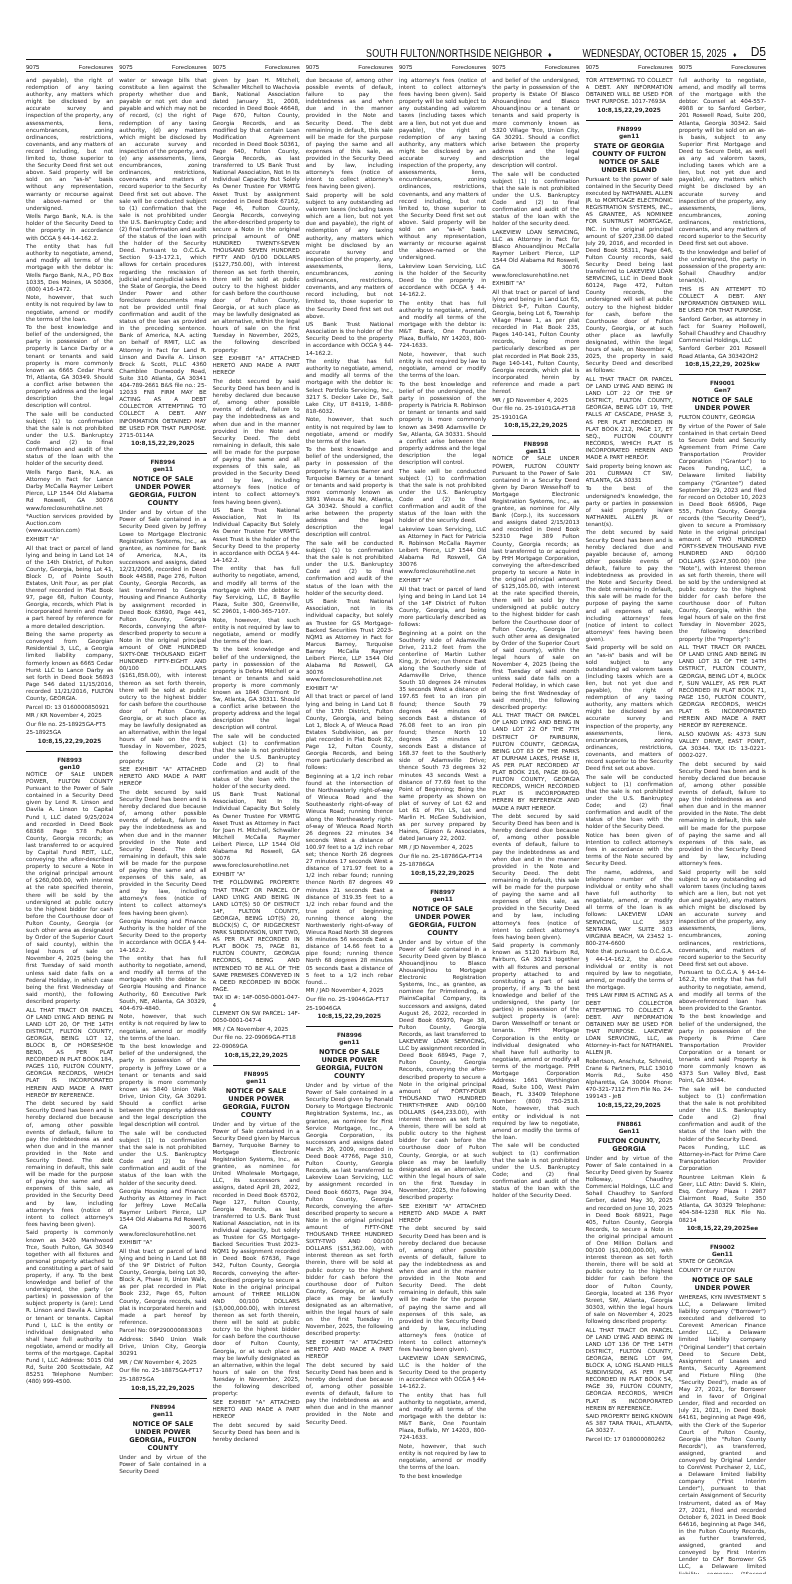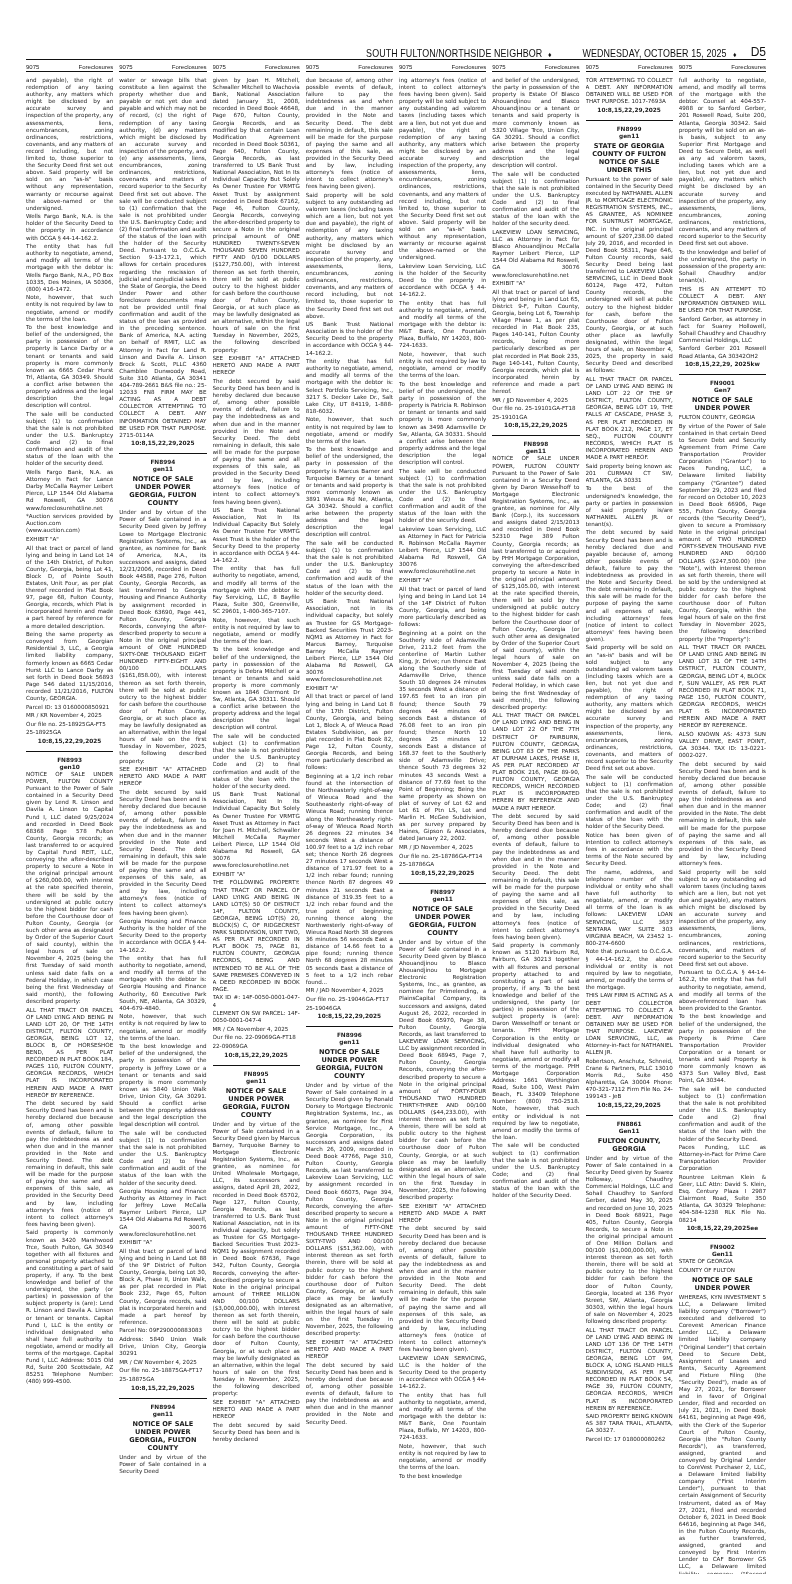--- a/index.html
+++ b/index.html
@@ -236,21 +236,21 @@
       <div class="col-head">
         <span>9075</span>
         <span>Foreclosures</span>
       </div>
       <div class="notice">
         <p>TOR ATTEMPTING TO COLLECT A DEBT. ANY INFORMATION OBTAINED WILL BE USED FOR THAT PURPOSE. 1017-7693A</p>
         <div class="code bold">10:8,15,22,29,2025</div>
         <div class="rule"></div>
         <div class="code bold">FN8999</div>
         <div class="code bold">gen11</div>
-        <div class="title">STATE OF GEORGIA COUNTY OF FULTON NOTICE OF SALE UNDER THIS</div>
+        <div class="title">STATE OF GEORGIA COUNTY OF FULTON NOTICE OF SALE UNDER ISLAND</div>
         <p>Pursuant to the power of sale contained in the Security Deed executed by NATHANIEL ALLEN JR. to MORTGAGE ELECTRONIC REGISTRATION SYSTEMS, INC., AS GRANTEE, AS NOMINEE FOR SUNTRUST MORTGAGE, INC. in the original principal amount of $207,238.00 dated July 29, 2016, and recorded in Deed Book 56311, Page 646, Fulton County records, said Security Deed being last transferred to LAKEVIEW LOAN SERVICING, LLC in Deed Book 60124, Page 472, Fulton County records, the undersigned will sell at public outcry to the highest bidder for cash, before the Courthouse door of Fulton County, Georgia, or at such other place as lawfully designated, within the legal hours of sale, on November 4, 2025, the property in said Security Deed and described as follows:</p>
         <p>ALL THAT TRACT OR PARCEL OF LAND LYING AND BEING IN LAND LOT 22 OF THE 9F DISTRICT, FULTON COUNTY, GEORGIA, BEING LOT 19, THE FALLS AT CASCADE, PHASE 3, AS PER PLAT RECORDED IN PLAT BOOK 212, PAGE 17, ET SEQ., FULTON COUNTY RECORDS, WHICH PLAT IS INCORPORATED HEREIN AND MADE A PART HEREOF.</p>
         <p>Said property being known as: 201 CURMAN CT SW, ATLANTA, GA 30331</p>
         <p>To the best of the undersigned's knowledge, the party or parties in possession of said property is/are NATHANIEL ALLEN JR. or tenant(s).</p>
         <p>The debt secured by said Security Deed has been and is hereby declared due and payable because of, among other possible events of default, failure to pay the indebtedness as provided in the Note and Security Deed. The debt remaining in default, this sale will be made for the purpose of paying the same and all expenses of sale, including attorneys' fees (notice of intent to collect attorneys' fees having been given).</p>
         <p>Said property will be sold on an "as-is" basis and will be sold subject to any outstanding ad valorem taxes (including taxes which are a lien, but not yet due and payable), the right of redemption of any taxing authority, any matters which might be disclosed by an accurate survey and inspection of the property, any assessments, liens, encumbrances, zoning ordinances, restrictions, covenants, and matters of record superior to the Security Deed first set out above.</p>
         <p>The sale will be conducted subject to (1) confirmation that the sale is not prohibited under the U.S. Bankruptcy Code; and (2) final confirmation and audit of the status of the loan with the holder of the Security Deed.</p>
         <p>Notice has been given of intention to collect attorney's fees in accordance with the terms of the Note secured by Security Deed.</p>
         <p>The name, address, and telephone number of the individual or entity who shall have full authority to negotiate, amend, or modify all terms of the loan is as follows: LAKEVIEW LOAN SERVICING, LLC 3637 SENTARA WAY SUITE 303 VIRGINIA BEACH, VA 23452 1-800-274-6600</p>
         <p>Note that pursuant to O.C.G.A. § 44-14-162.2, the above individual or entity is not required by law to negotiate, amend, or modify the terms of the mortgage.</p>

